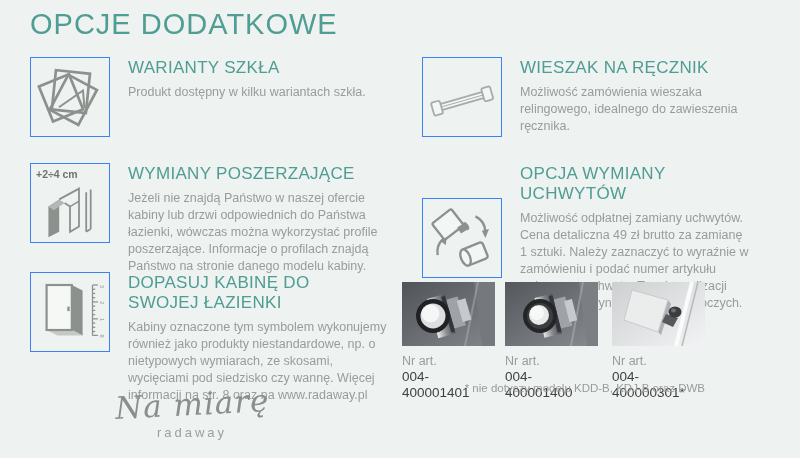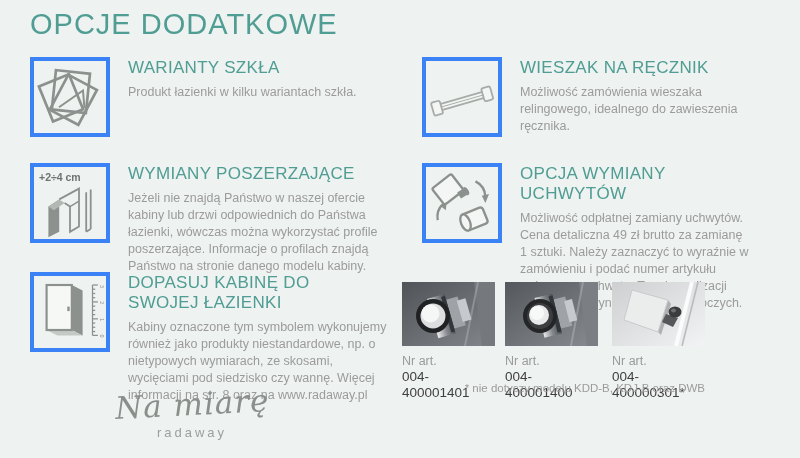--- a/index.html
+++ b/index.html
@@ -17,25 +17,25 @@
   .page-title {
     position: absolute; left: 30px; top: 8px;
     font-size: 29px; font-weight: 300;
     letter-spacing: 1px; color: #4f9d93;
   }
   .section { position: absolute; display: flex; gap: 18px; }
   .s-l1 { left: 30px; top: 57px; }
   .s-l2 { left: 30px; top: 163px; }
   .s-l3 { left: 30px; top: 272px; }
   .s-r1 { left: 422px; top: 57px; }
-  .s-r2 { left: 422px; top: 163px; }
+  .s-r2 { left: 422px; top: 163px; align-items: center; }
   .icon-box {
     position: relative;
     width: 80px; height: 80px; flex-shrink: 0;
-    border: 4px solid #3b82f6;
+    border: 1px solid #3b82f6;
     display: flex; align-items: center; justify-content: center;
   }
   .icon-box svg { display:block; }
   .icon-label {
     position: absolute; top: 4px; left: 5px;
     font-size: 10.5px; font-weight: bold; color: #6f7370;
     white-space: nowrap;
   }
   .stext h2 {
     font-size: 17px; font-weight: 400;
@@ -92,21 +92,21 @@
           <rect x="22" y="12" width="38" height="44" transform="rotate(6 41 34)"></rect>
           <g transform="rotate(28 45 45)">
             <rect x="25" y="22" width="36" height="44"></rect>
           </g>
           <path d="M30 54 L53 31 L58 50" stroke-width="2.2" transform="rotate(10 44 40)"></path>
         </g>
       </svg>
     </div>
     <div class="stext">
       <h2>WARIANTY SZKŁA</h2>
-      <p>Produkt łazienki w kilku wariantach szkła.</p>
+      <p>Produkt dostępny w kilku wariantach szkła.</p>
     </div>
   </div>
 
   <div class="section s-l2">
     <div class="icon-box">
       <span class="icon-label">+2÷4 cm</span>
       <svg width="72" height="72" viewBox="0 0 80 80">
         <g stroke="#8d918e" stroke-width="2" fill="none">
           <polygon points="16,44 28,36 28,72 16,78" fill="#8d918e" stroke="none"></polygon>
           <polygon points="16,44 28,36 34,40 22,48" fill="#b4b8b5" stroke="none"></polygon>

